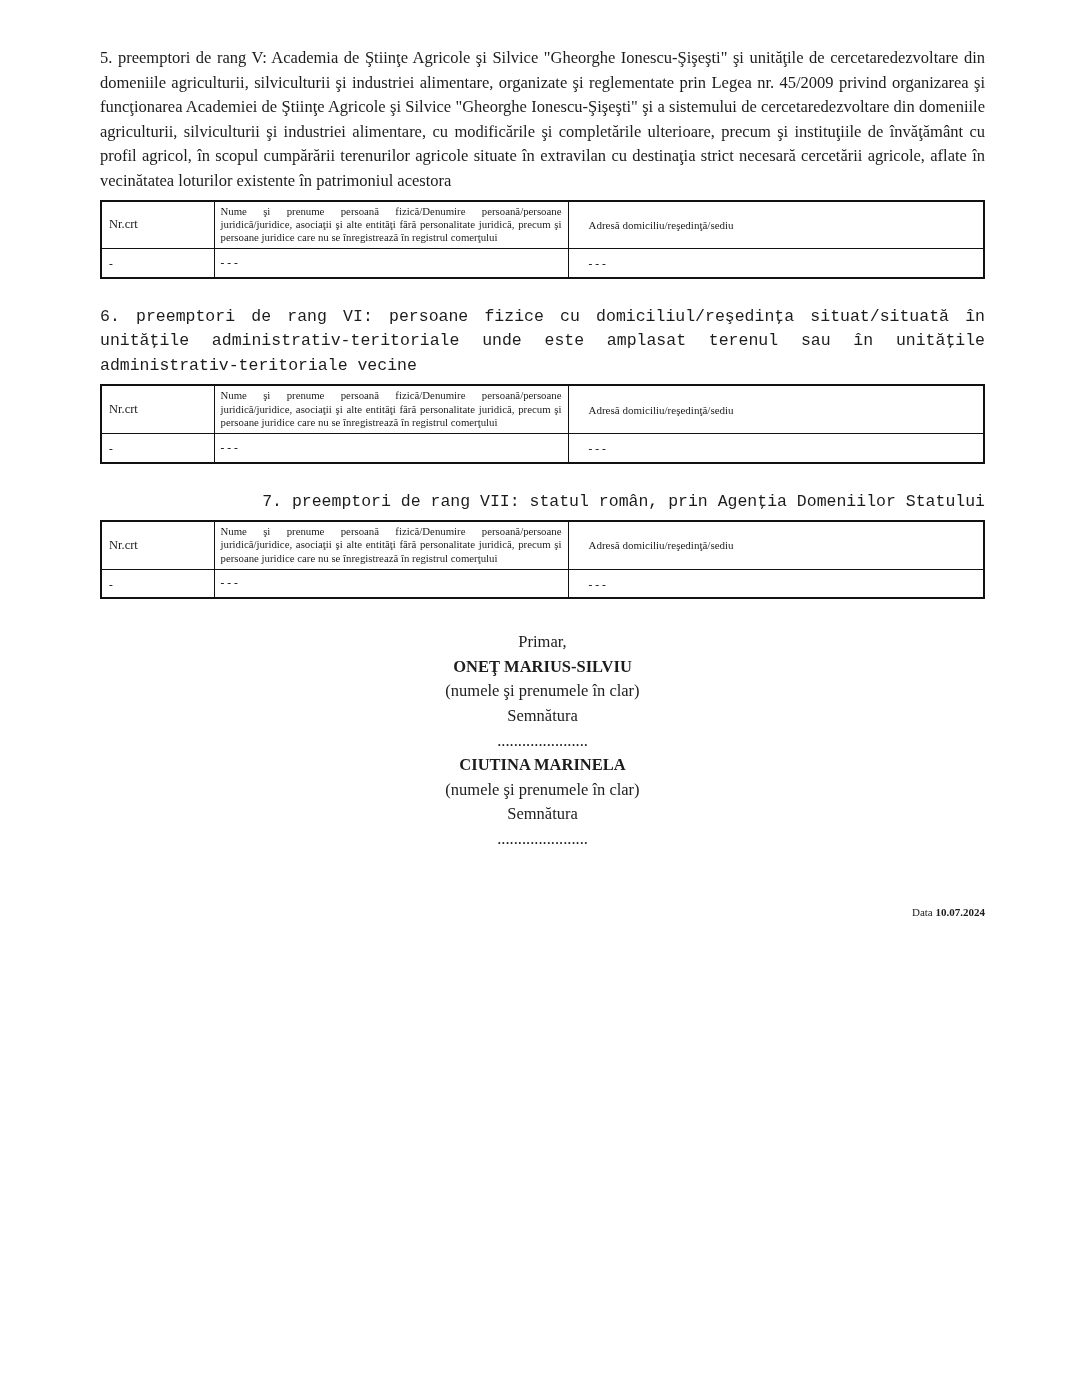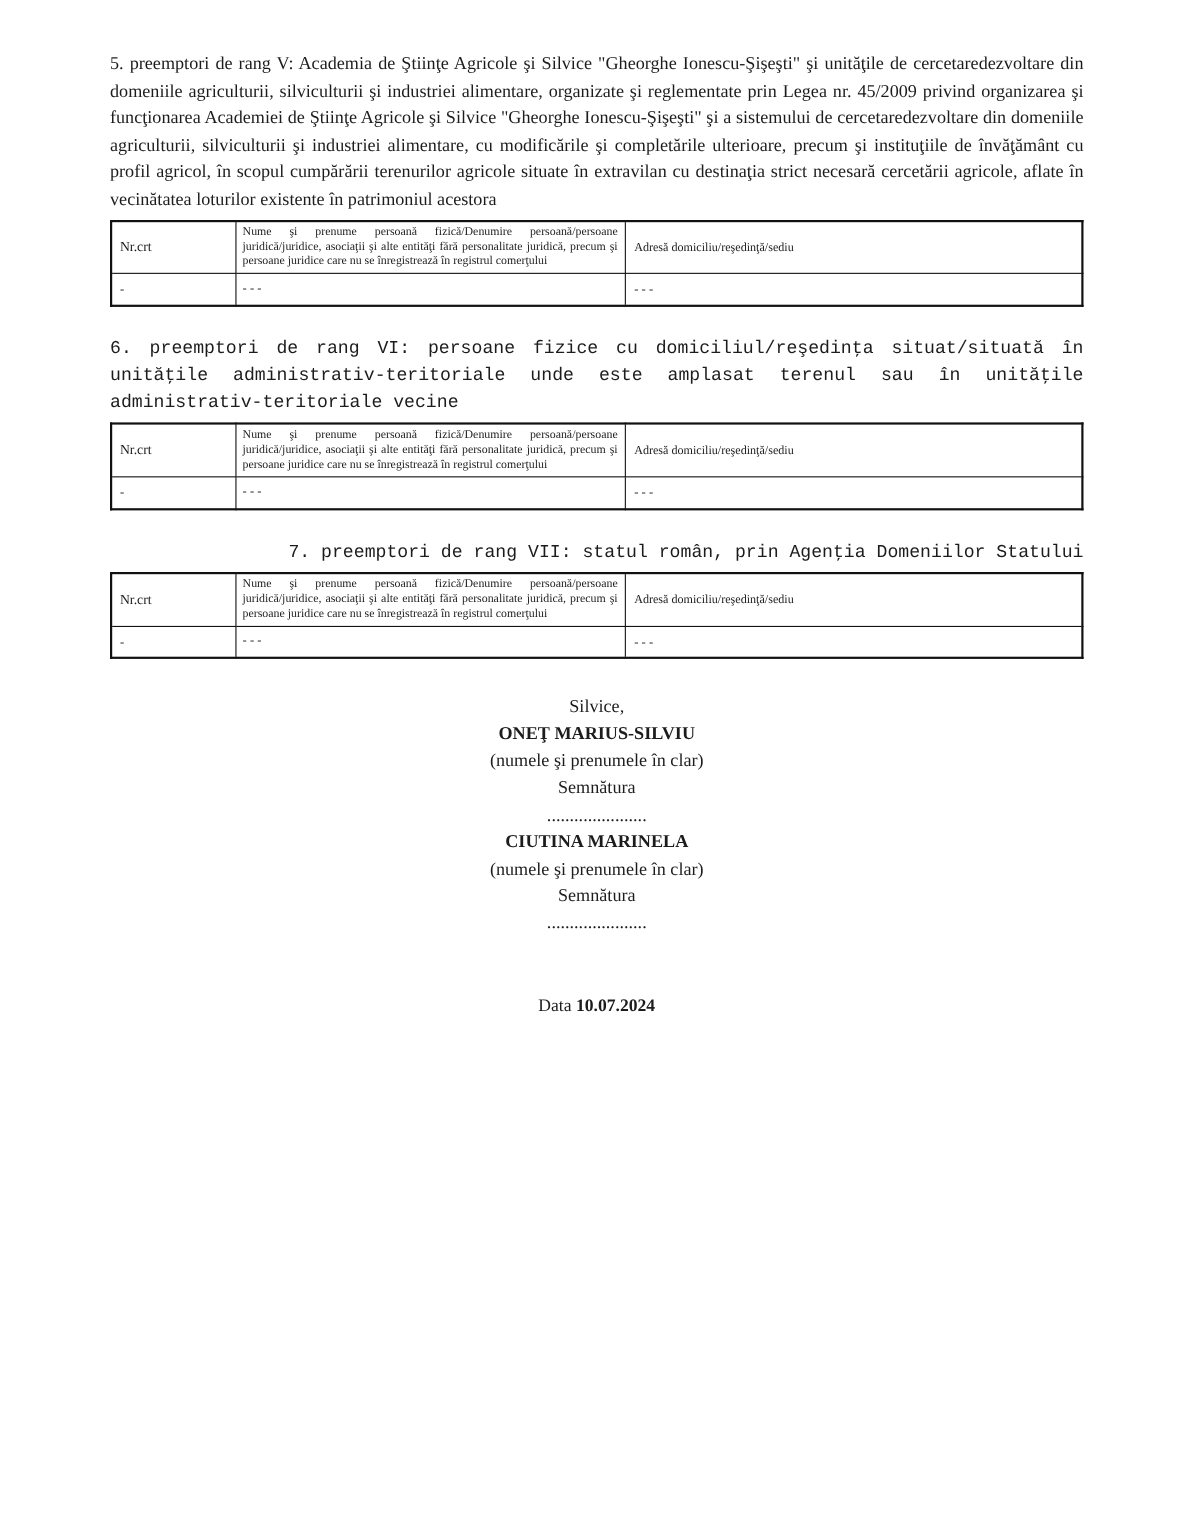--- a/index.html
+++ b/index.html
@@ -39,39 +39,39 @@
     margin-top: 6px;
     border: 2px solid #111;
   }
   table.ptable td {
     border: 1.5px solid #111;
     vertical-align: middle;
   }
   td.col-nr    { width: 113px; font-size: 12.5px; padding: 4px 7px; }
   td.col-name  { width: 354px; font-size: 10.8px; line-height: 13.2px;
                  text-align: justify; padding: 3px 6px 4px 6px; vertical-align: middle; }
-  td.col-addr  { font-size: 11px; padding: 4px 8px; margin-top: 26px; }
+  td.col-addr  { font-size: 11px; padding: 4px 20px; margin-top: 26px; }
   tr.data-row td { height: 29px; }
   tr.data-row td.col-nr   { font-size: 11.5px; }
   tr.data-row td.col-name { font-size: 11.5px; text-align: left; }
   tr.data-row td.col-addr { font-size: 11.5px; }
   tr.head-row td { height: 43px; }
   .sig-block {
     margin-top: 31px;
     text-align: center;
     font-size: 16.5px;
     line-height: 24.6px;
   }
   .sig-line { display: block; }
   .bold { font-weight: bold; }
   .blank-line { height: 24.6px; }
   .date-line {
     margin-top: 54px;
-    font-size: 16px;
-    text-align: center;
+    font-size: 11px;
+    text-align: right;
   }
 </style>
 </head>
 <body>
 
 <div class="page">
 
   <p class="para">5. preemptori de rang V: Academia de Ştiinţe Agricole şi Silvice "Gheorghe Ionescu-Şişeşti" şi unităţile de cercetaredezvoltare din domeniile agriculturii, silviculturii şi industriei alimentare, organizate şi reglementate prin Legea nr. 45/2009 privind organizarea şi funcţionarea Academiei de Ştiinţe Agricole şi Silvice "Gheorghe Ionescu-Şişeşti" şi a sistemului de cercetaredezvoltare din domeniile agriculturii, silviculturii şi industriei alimentare, cu modificările şi completările ulterioare, precum şi instituţiile de învăţământ cu profil agricol, în scopul cumpărării terenurilor agricole situate în extravilan cu destinaţia strict necesară cercetării agricole, aflate în vecinătatea loturilor existente în patrimoniul acestora</p>
 
   <table class="ptable">
@@ -117,21 +117,21 @@
     </tr>
     <tr class="data-row">
       <td class="col-nr">-</td>
       <td class="col-name">- - -</td>
       <td class="col-addr">- - -</td>
     </tr>
   </tbody>
     </table>
 
   <div class="sig-block">
-    <span class="sig-line">Silvice,</span>
+    <span class="sig-line">Primar,</span>
     <span class="sig-line bold">ONEŢ MARIUS-SILVIU</span>
     <span class="sig-line">(numele şi prenumele în clar)</span>
     <span class="sig-line">Semnătura</span>
     <span class="blank-line"></span>
     <span class="sig-line">......................</span>
     <span class="sig-line bold">CIUTINA MARINELA</span>
     <span class="sig-line">(numele şi prenumele în clar)</span>
     <span class="sig-line">Semnătura</span>
     <span class="blank-line"></span>
     <span class="sig-line">......................</span>

